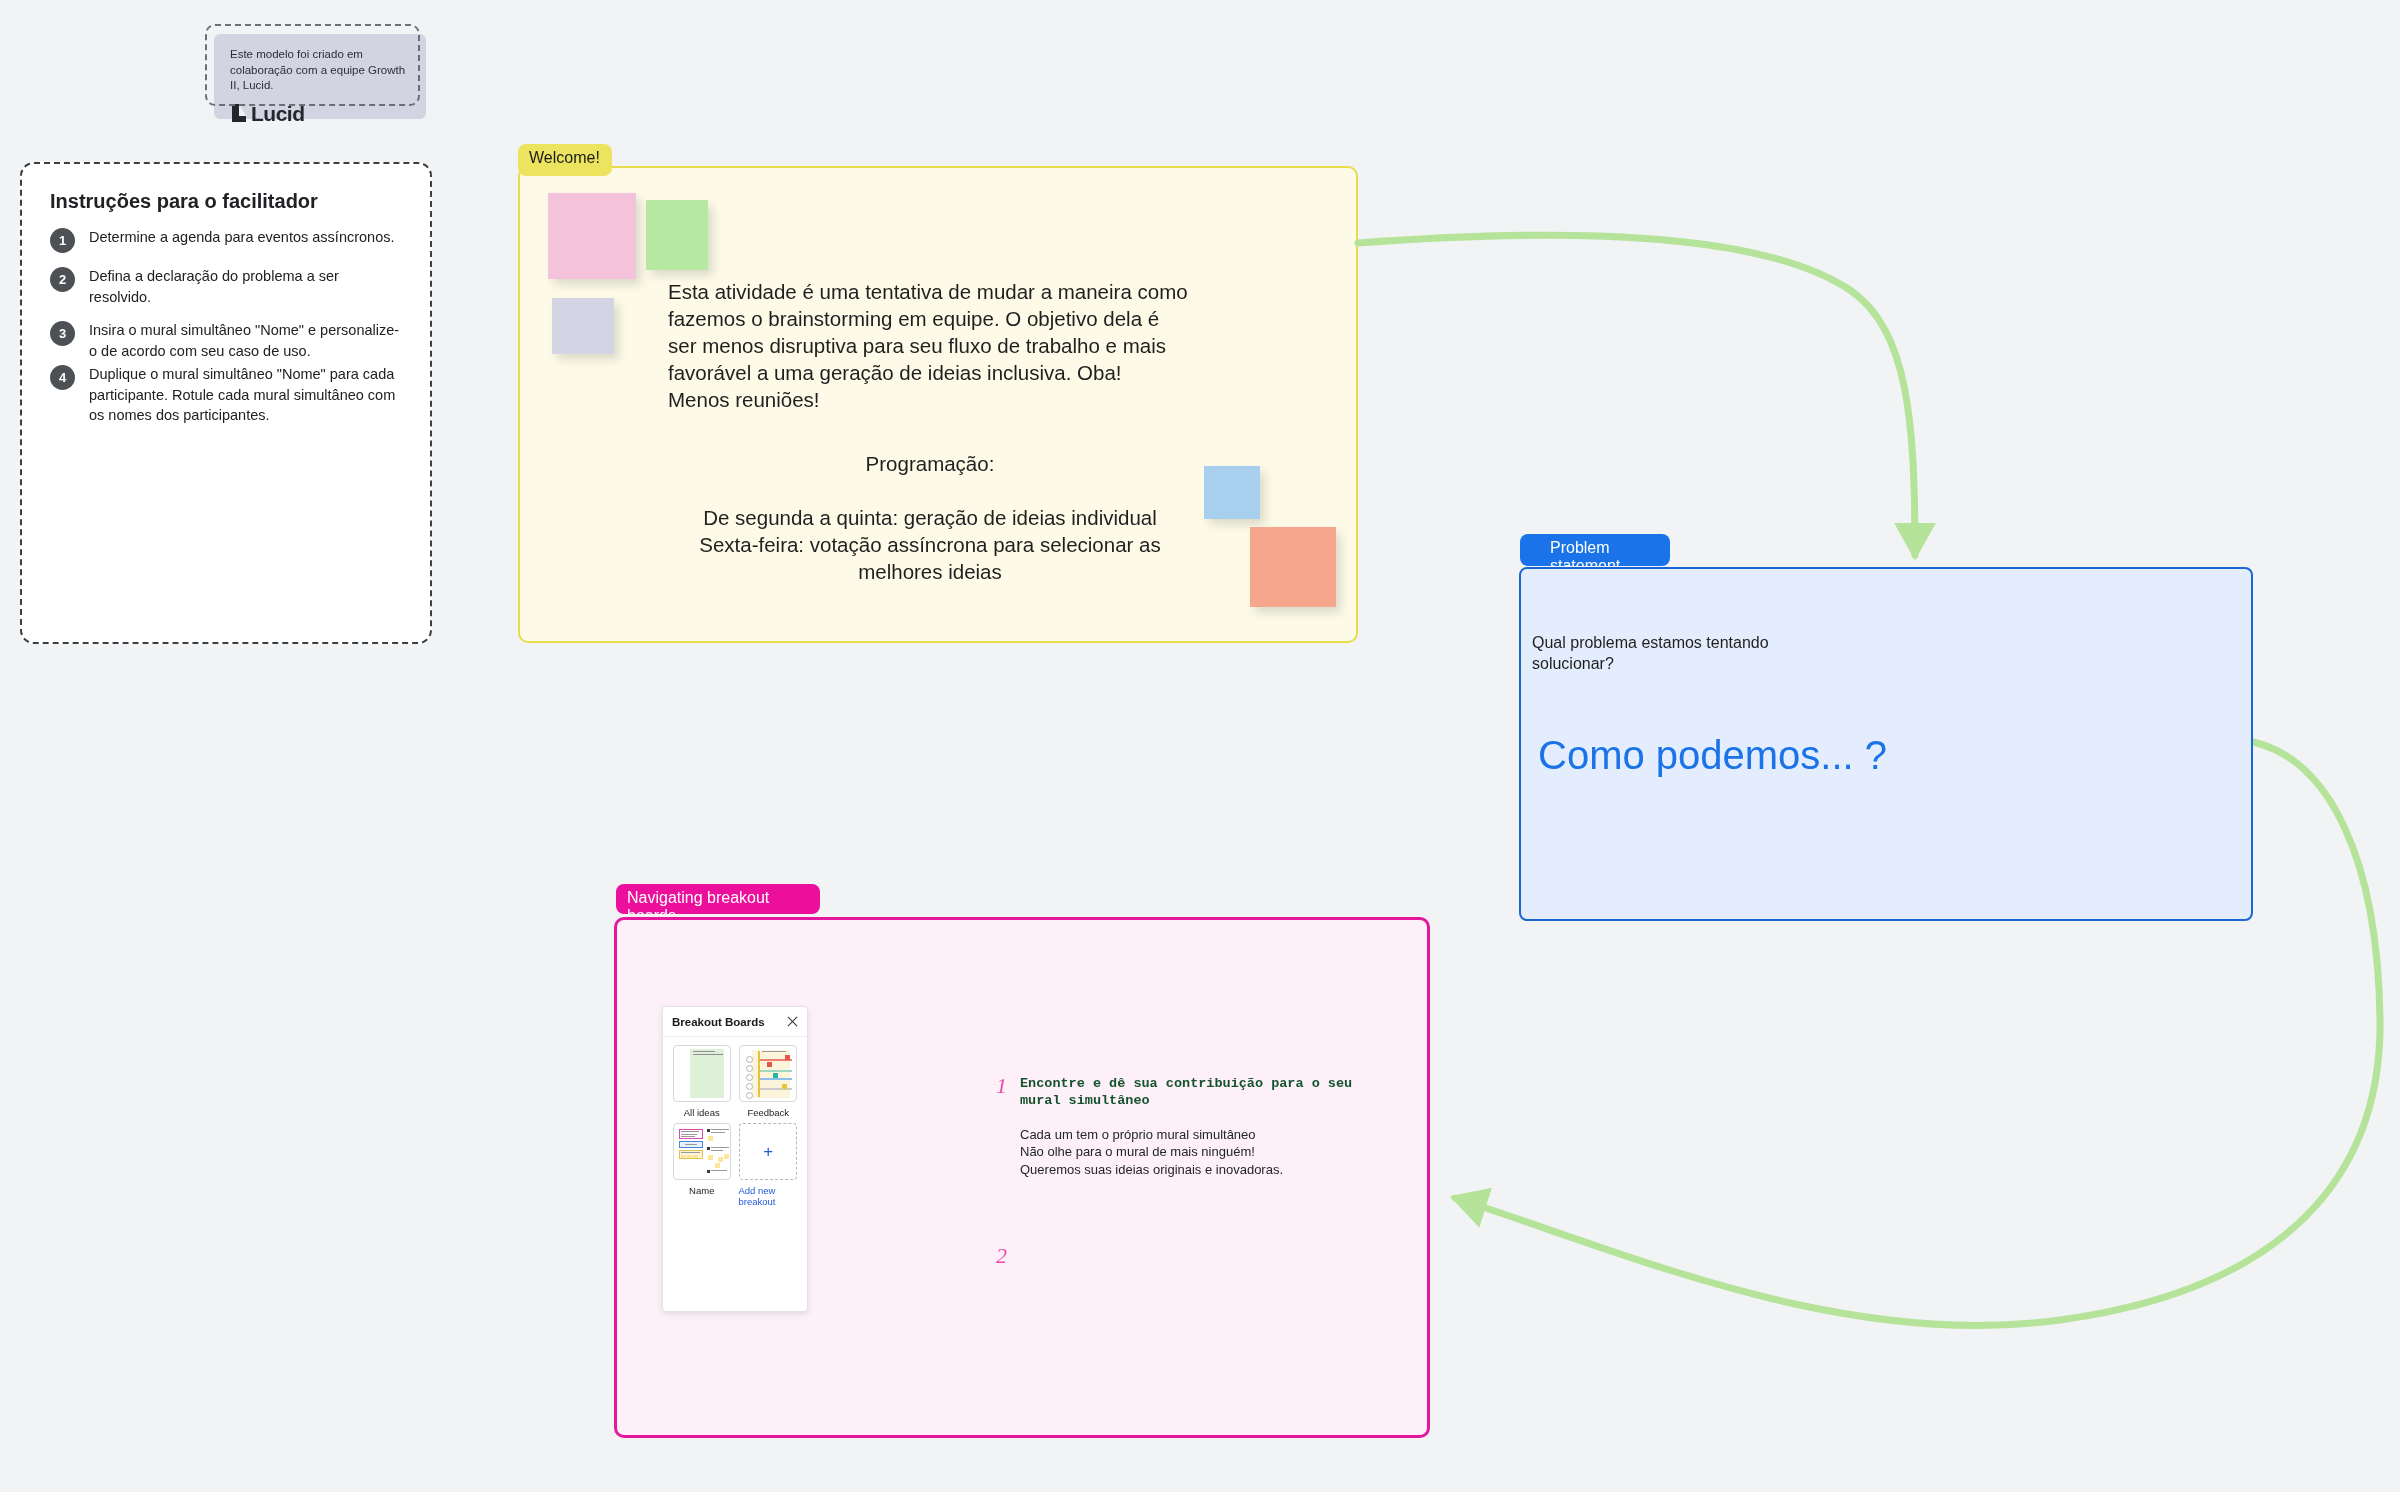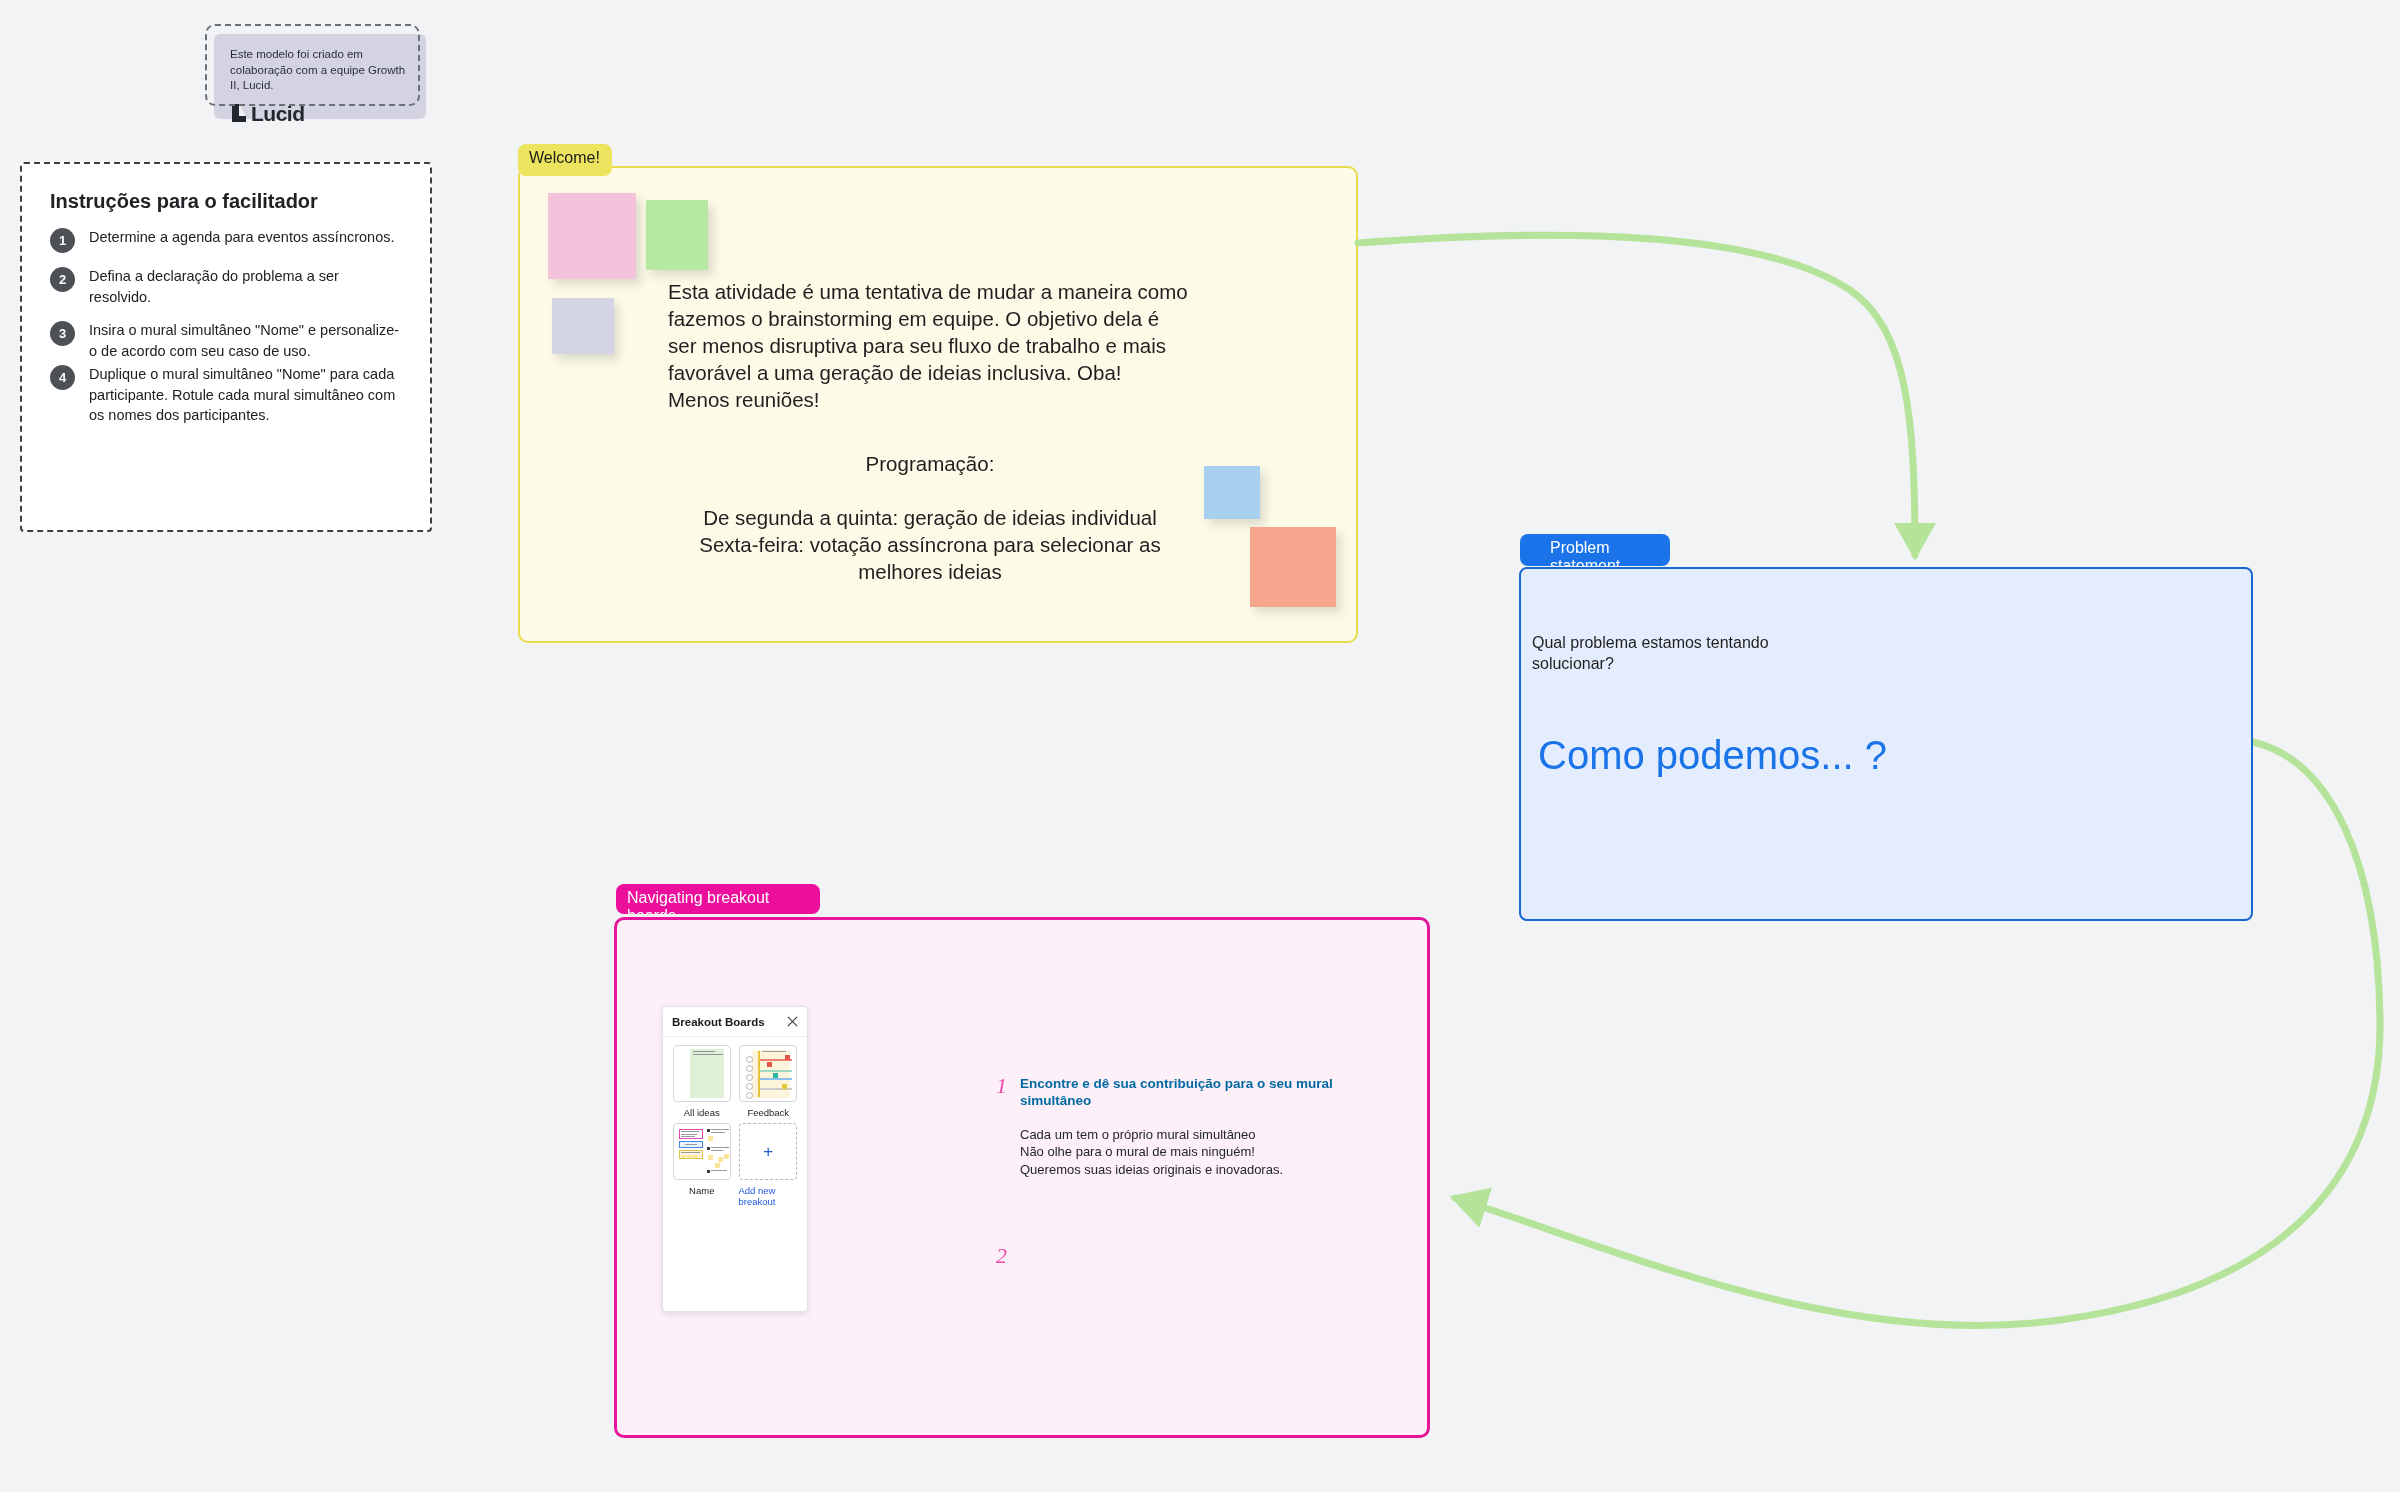--- a/index.html
+++ b/index.html
@@ -24,22 +24,22 @@
     background:#d3d3e2;border-radius:6px;z-index:2;
     padding:13px 16px;box-sizing:border-box;
   }
   #lucid-text{font-size:11.5px;line-height:1.35;color:#2b2f36;}
   #lucid-logo{display:flex;align-items:center;gap:4px;margin-top:9px;}
   #lucid-mark{width:17px;height:20px;display:block;}
   #lucid-name{font-size:21px;font-weight:bold;color:#22262d;letter-spacing:-0.5px;line-height:1;}
 
   
   #facilitator{
-    position:absolute;left:20px;top:162px;width:412px;height:370px;
-    background:#ffffff;border:2.5px dashed #3c4043;border-radius:4px;
+    position:absolute;left:20px;top:162px;width:412px;height:482px;
+    background:#ffffff;border:2.5px dashed #3c4043;border-radius:14px;
     box-sizing:border-box;padding:26px 28px;
   }
   #facilitator-title{font-size:20px;font-weight:bold;color:#202124;margin-bottom:14px;}
   .fac-step{display:flex;gap:14px;margin-bottom:13px;align-items:flex-start;}
   .fac-num{
     flex:0 0 auto;width:25px;height:25px;border-radius:50%;
     background:#4d5156;color:#fff;font-size:13px;font-weight:bold;
     display:flex;align-items:center;justify-content:center;margin-top:1px;
   }
   .fac-txt{font-size:14.5px;line-height:1.42;color:#202124;}
@@ -135,21 +135,21 @@
   .th-txt{position:absolute;background:#9a9a9a;height:1.2px;}
   .th-ysq{position:absolute;background:#fbe69b;}
   .th-blk{position:absolute;background:#3a3a3a;width:3px;height:3px;}
 
   
   .bo-step{position:absolute;display:flex;gap:11px;z-index:6;}
   .bo-step-num{
     font-size:22px;color:#ef4aa8;font-style:italic;font-family:"Liberation Serif",serif;
     line-height:1;flex:0 0 auto;width:13px;
   }
-  .bo-step-title{font-size:13.5px;font-weight:bold;color:#0369a1;line-height:1.28;}
+  .bo-step-title{font-size:13.5px;font-weight:bold;color:#14532d;line-height:1.28;font-family:Liberation Mono, monospace;}
   .bo-step-body{font-size:13px;color:#22262c;line-height:1.36;margin-top:16px;white-space:pre-line;}
   #bo-step1{left:996px;top:1075px;width:370px;}
   #bo-step2{left:996px;top:1245px;width:370px;}
 
   
   #connectors{position:absolute;left:0;top:0;width:2400px;height:1492px;pointer-events:none;z-index:3;}
 </style>
 </head>
 <body>
 

